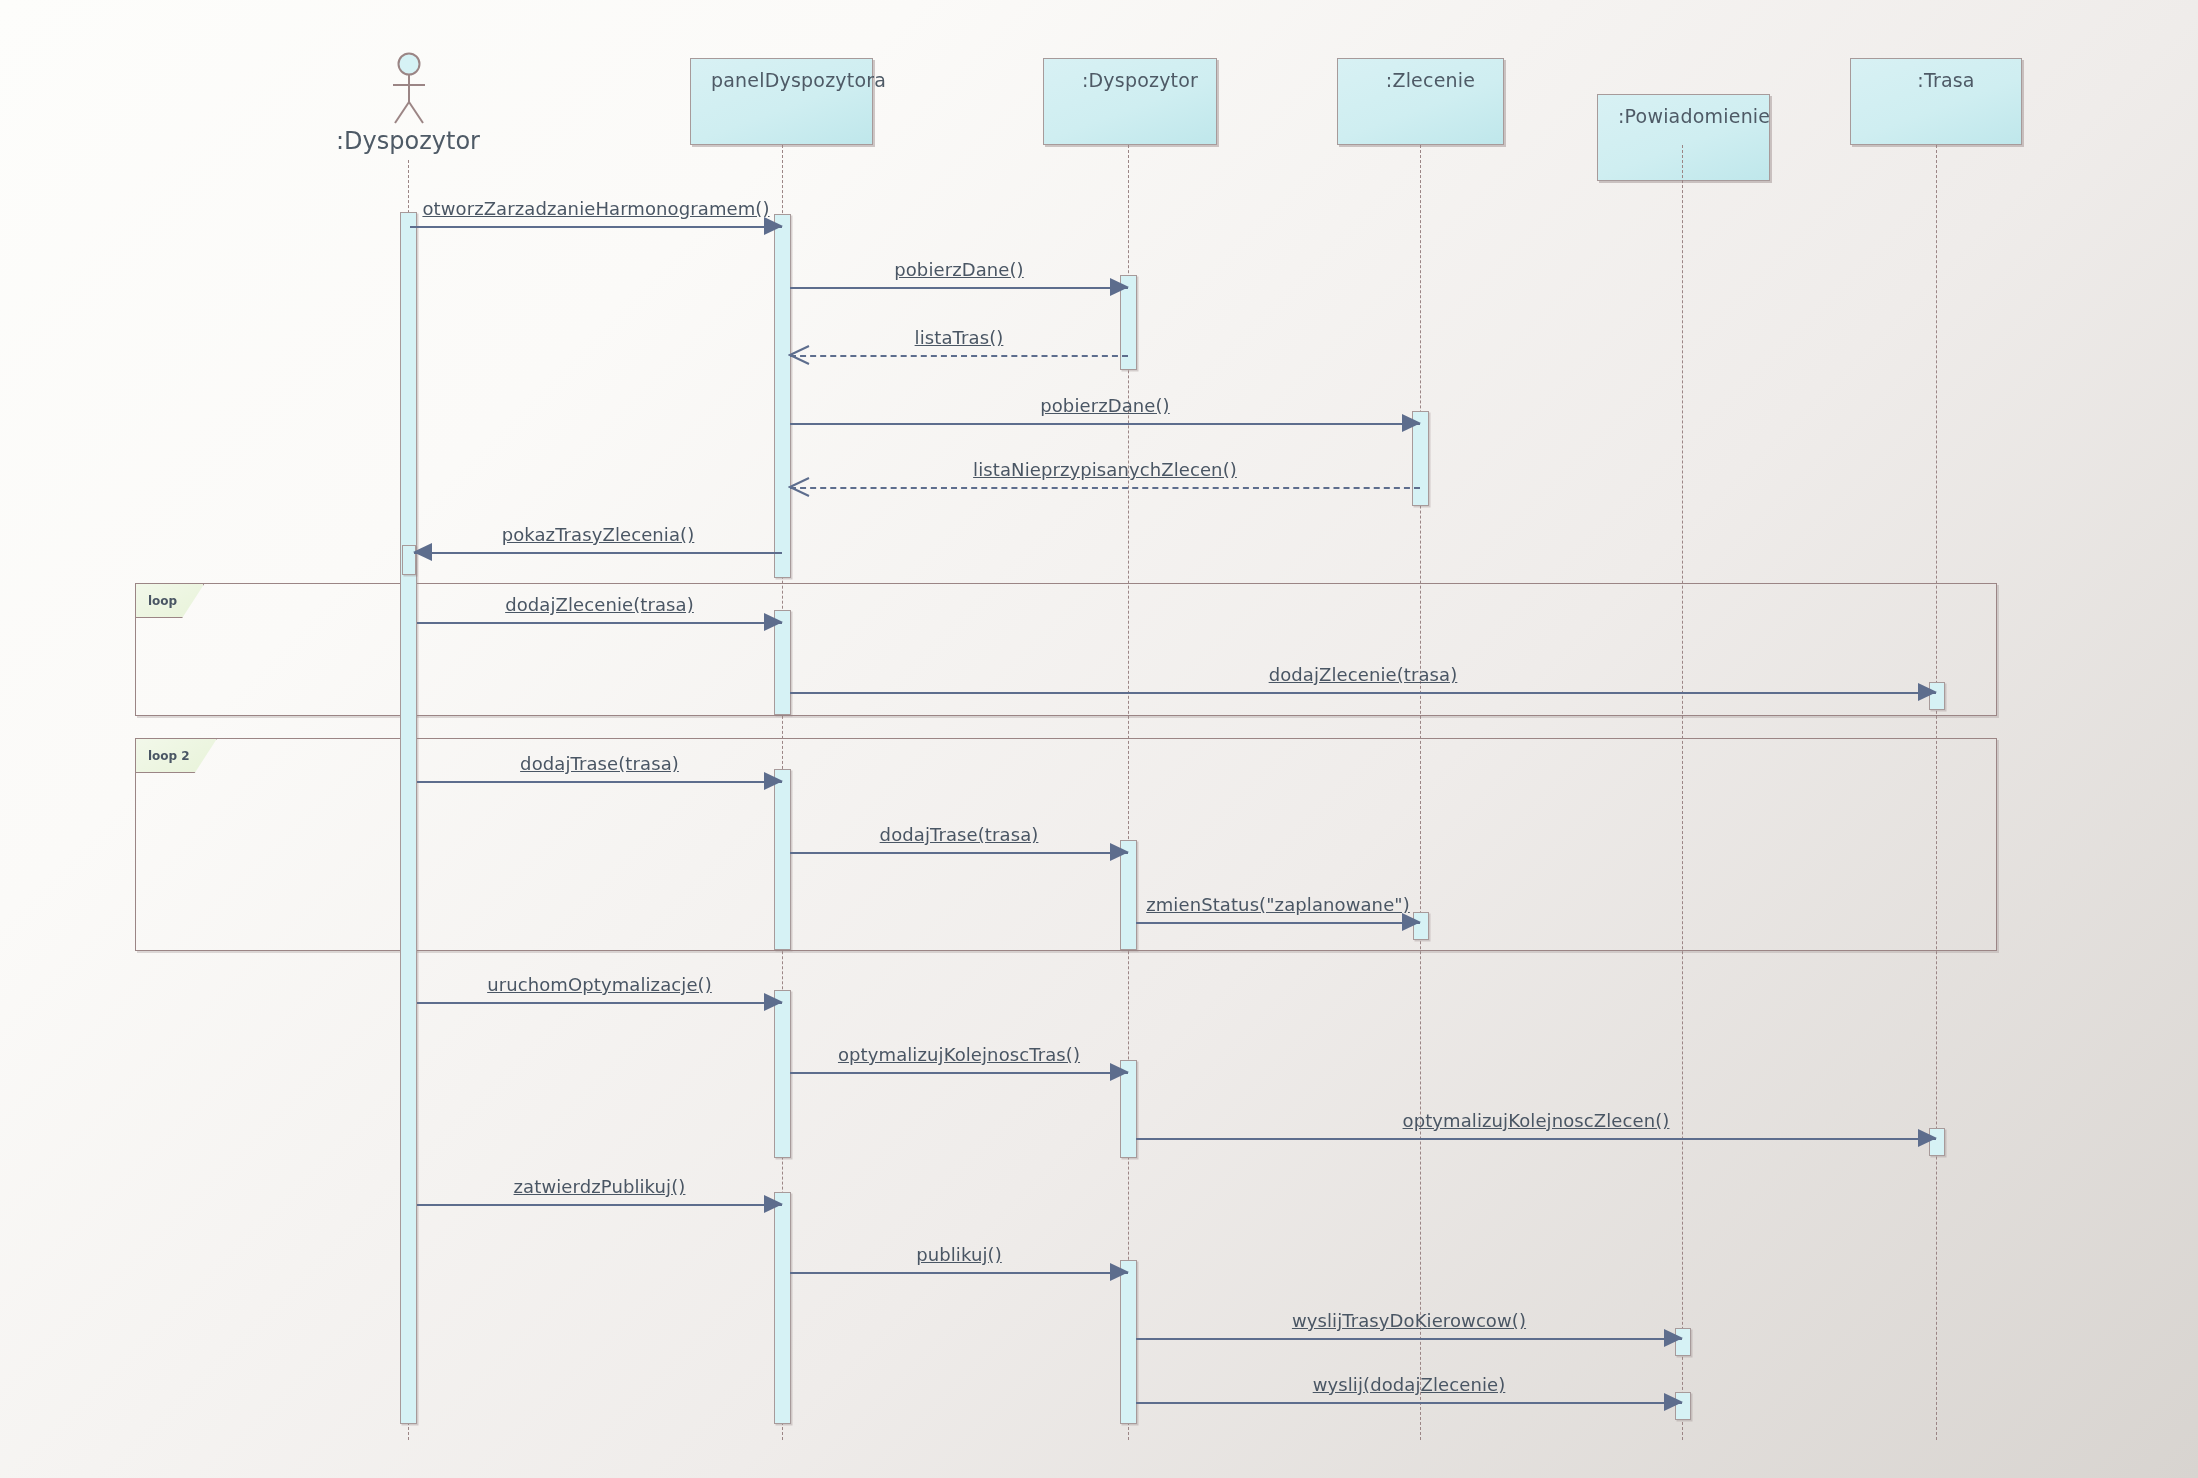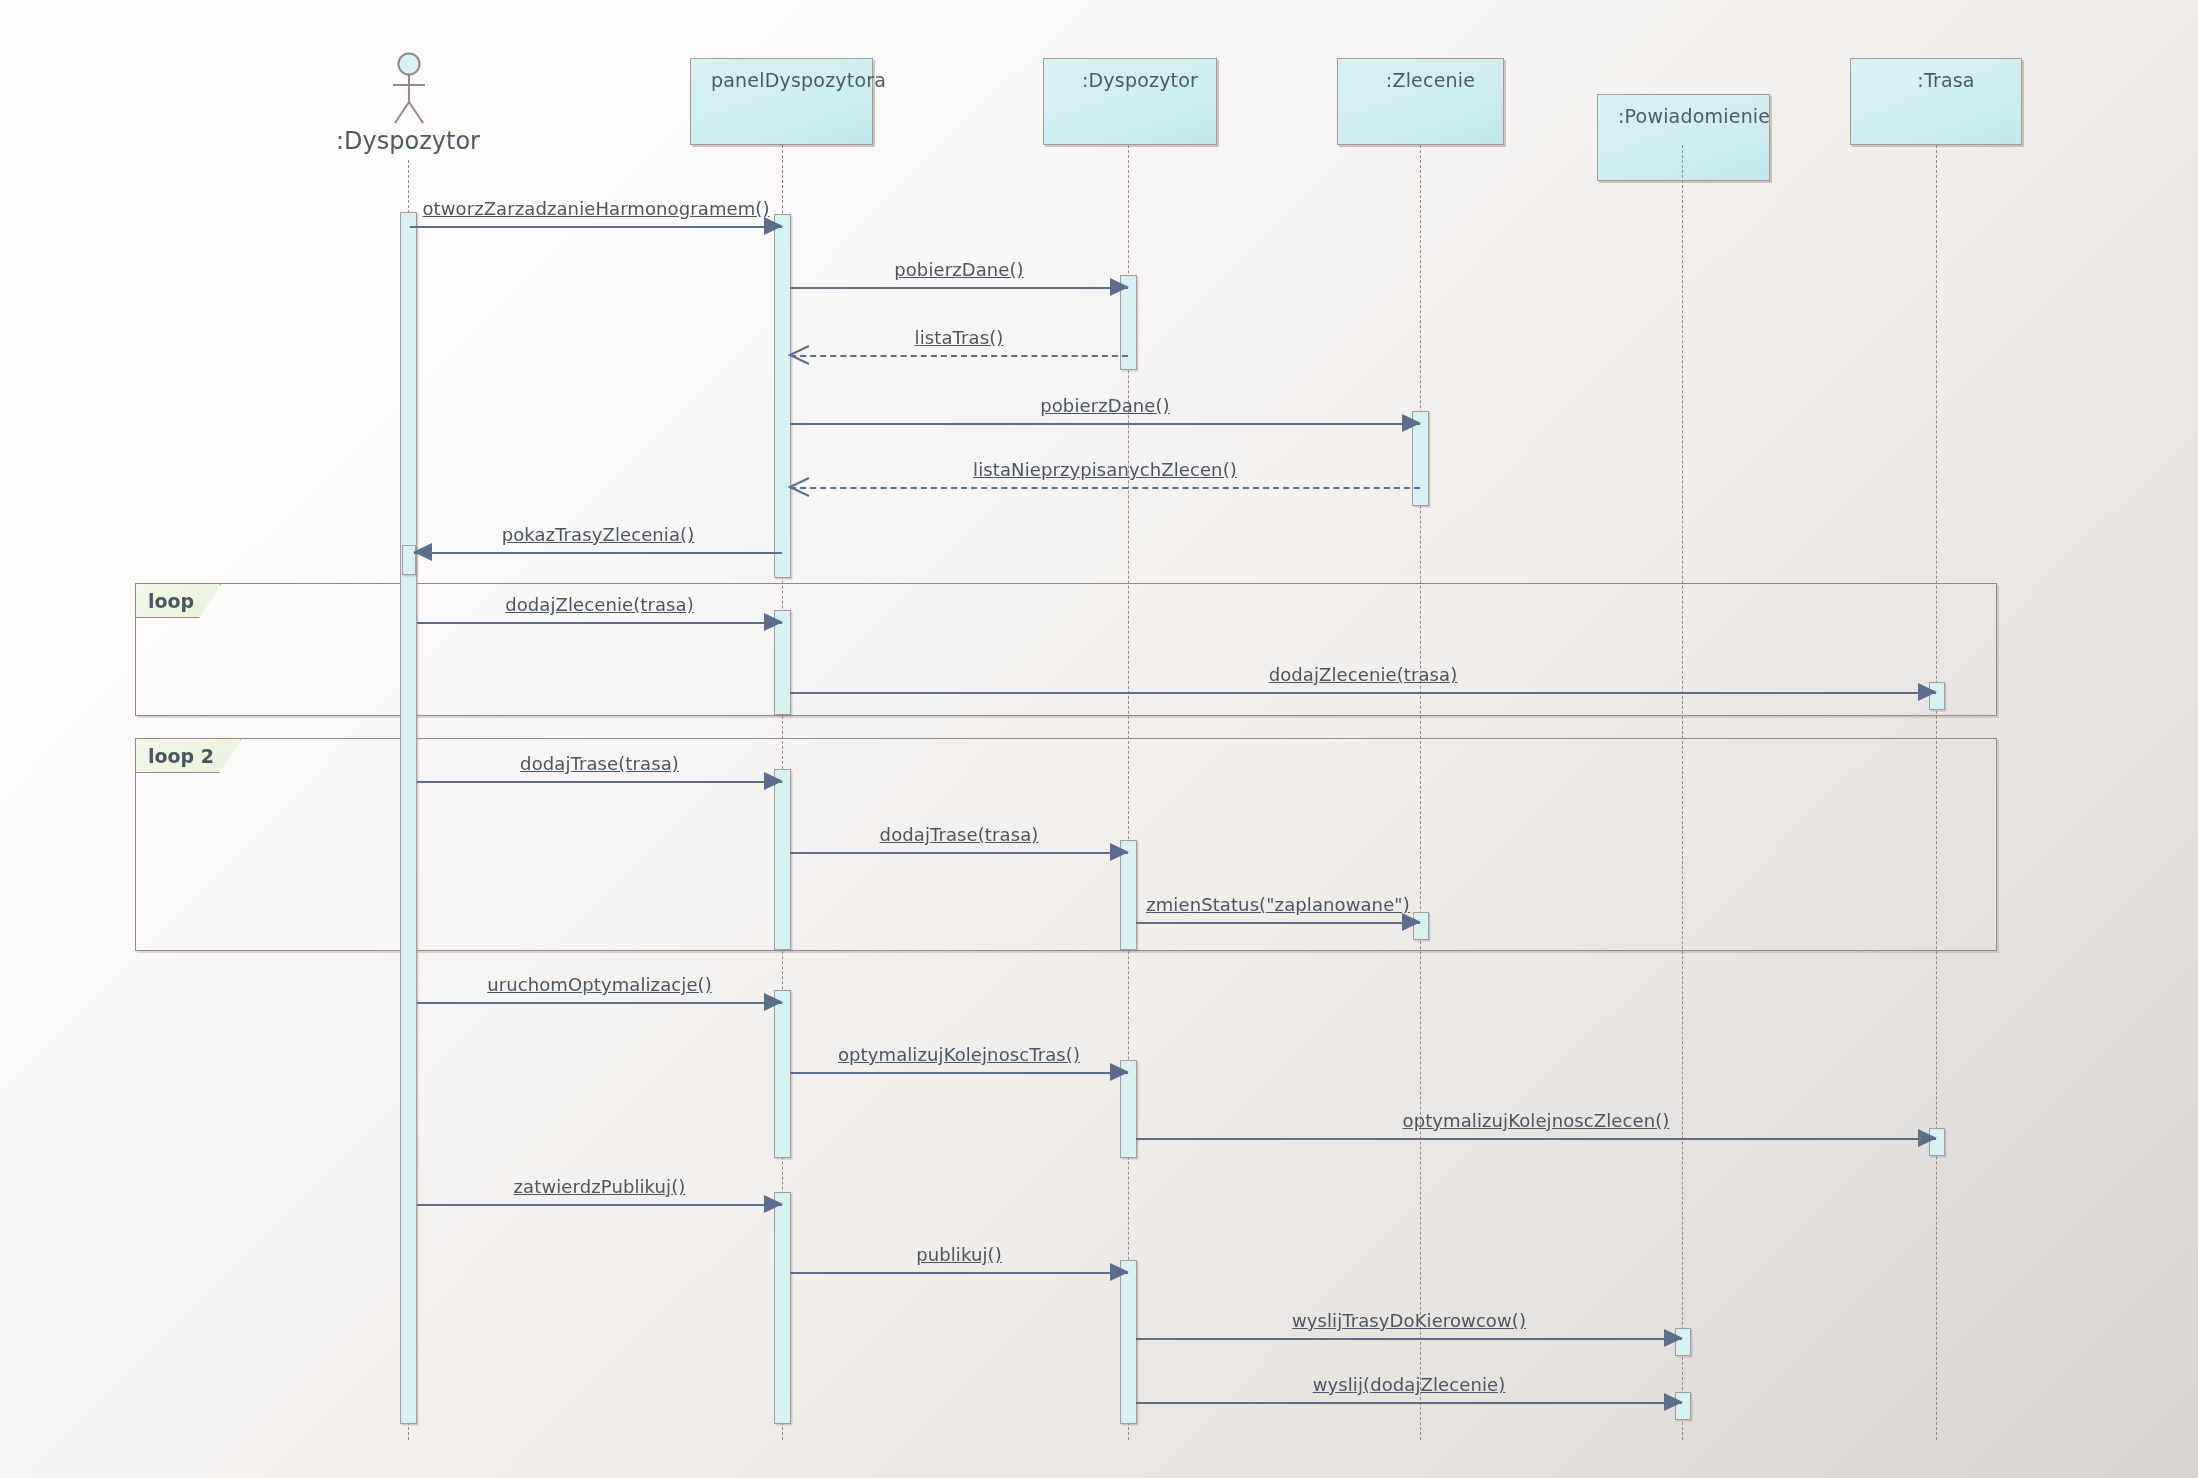--- a/index.html
+++ b/index.html
@@ -69,21 +69,21 @@
     position:absolute;
     border:1.8px solid #9b8585;
     box-sizing:border-box;
     box-shadow:2px 2px 0 rgba(150,135,135,.3);
     background:transparent;
   }
   .frag-tag{
     position:absolute;left:0;top:0;height:34px;
     padding:0 26px 0 12px;
     display:flex;align-items:center;
-    font-size:19px;font-weight:bold;color:#4a5664;
+    font-size:12px;font-weight:bold;color:#4a5664;
     background:linear-gradient(150deg,#f2f8ea 0%,#e8f3d9 100%);
     border-right:1.8px solid #9b8585;border-bottom:1.8px solid #9b8585;
     clip-path:polygon(0 0,100% 0,calc(100% - 22px) 100%,0 100%);
     box-sizing:border-box;white-space:nowrap;
   }
 </style>
 </head>
 <body>
 
 <div id="diagram">

